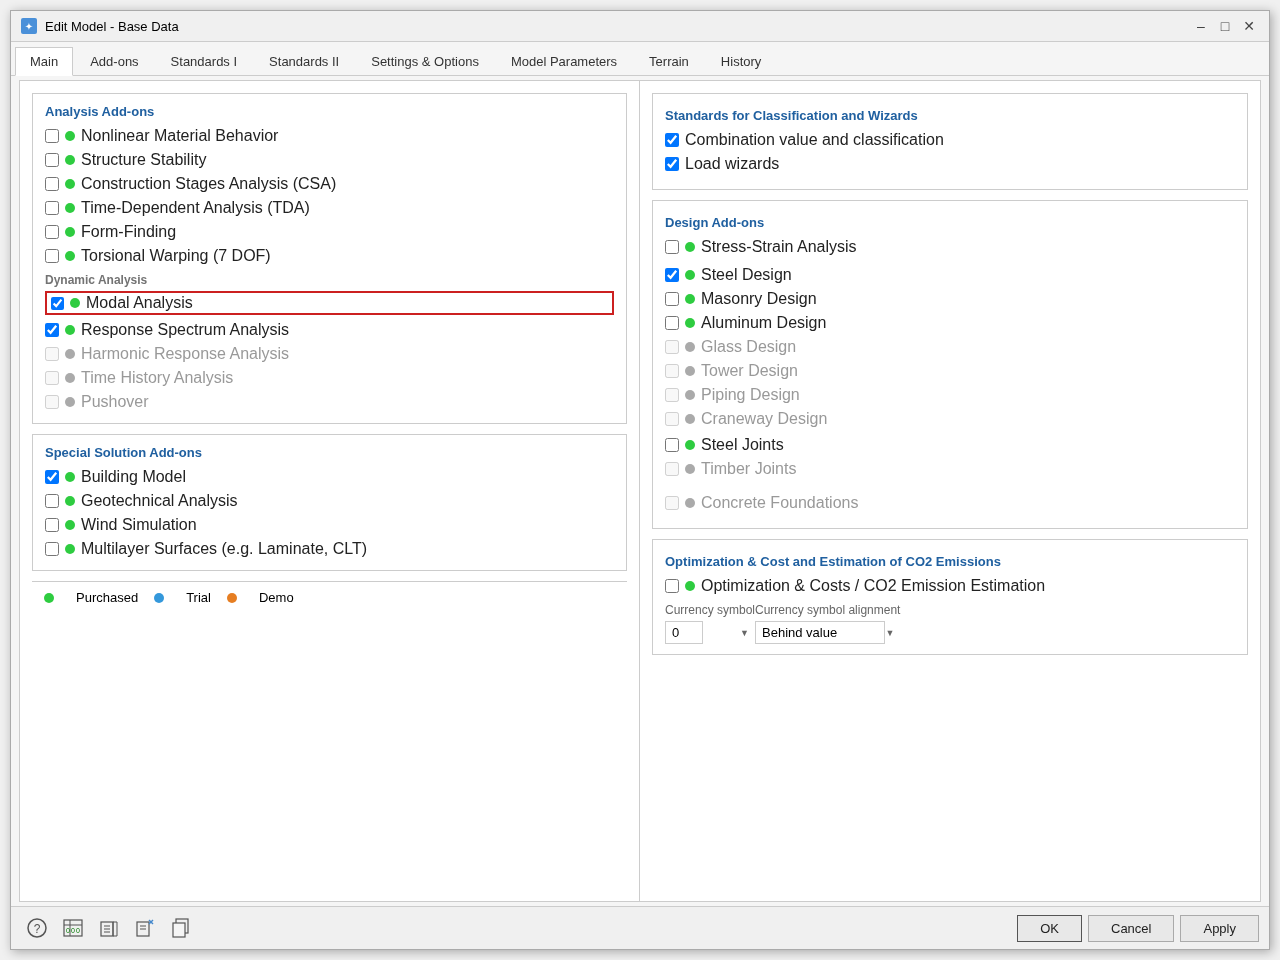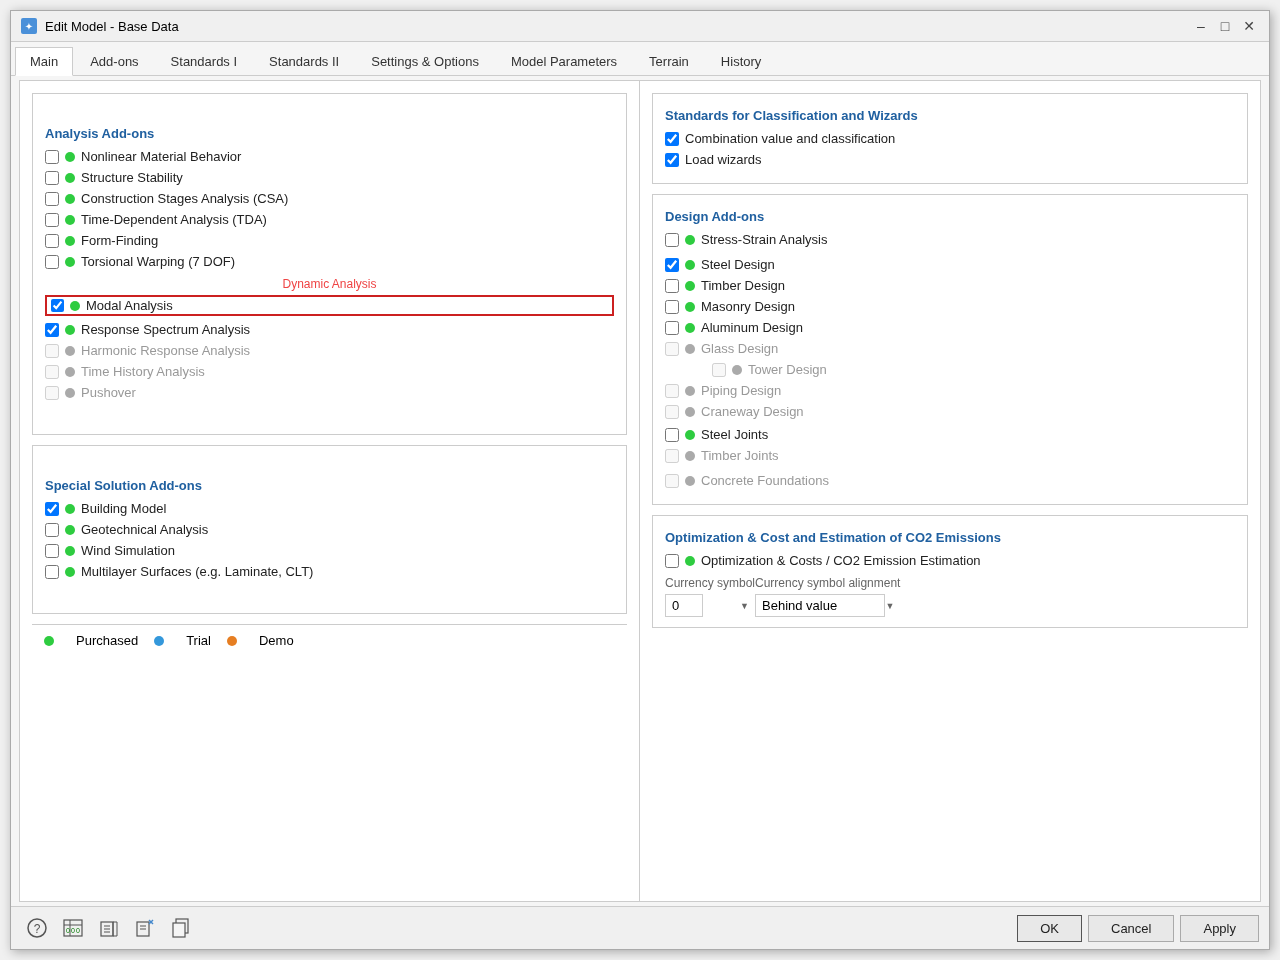--- a/index.html
+++ b/index.html
@@ -125,21 +125,21 @@
     .section-title {
       color: #2060a0;
       font-size: 13px;
       font-weight: 600;
       margin-bottom: 8px;
       margin-top: 4px;
     }
 
     .section-block {
       border: 1px solid #ccc;
-      padding: 28px 12px;
+      padding: 6px 12px;
       margin-bottom: 10px;
       background: #fff;
     }
 
     .checkbox-row {
       display: flex;
       align-items: center;
       margin-bottom: 6px;
       gap: 6px;
     }
@@ -157,34 +157,33 @@
       border-radius: 50%;
       display: inline-block;
       flex-shrink: 0;
     }
     .dot-green { background: #2ecc40; }
     .dot-gray { background: #aaa; }
     .dot-blue { background: #3498db; }
     .dot-orange { background: #e67e22; }
 
     .checkbox-label {
-      font-size: 13px;
+      font-size: 16px;
       color: #222;
     }
     .checkbox-label.disabled {
       color: #999;
     }
 
     .subsection-title {
       font-size: 12px;
-      color: #ef4444;
-      font-weight: 400;
+      color: #737373;
+      font-weight: 700;
       margin-bottom: 4px;
       margin-top: 8px;
-      text-align: center;
     }
 
     
     .legend-bar {
       display: flex;
       align-items: center;
       gap: 16px;
       padding: 8px 12px;
       border-top: 1px solid #ccc;
       background: #fff;
@@ -443,38 +442,33 @@
           <span class="checkbox-label">Stress-Strain Analysis</span>
         </div>
         <div class="checkbox-row">
           <input type="checkbox" checked="" style="">
           <span class="dot dot-green"></span>
           <span class="checkbox-label">Steel Design</span>
         </div>
         <div class="checkbox-row">
           <input type="checkbox" style="">
           <span class="dot dot-green"></span>
-          <span class="checkbox-label">Timber Design</span>
-        </div>
-        <div class="checkbox-row">
-          <input type="checkbox" style="">
-          <span class="dot dot-green"></span>
           <span class="checkbox-label">Masonry Design</span>
         </div>
         <div class="checkbox-row">
           <input type="checkbox" style="">
           <span class="dot dot-green"></span>
           <span class="checkbox-label">Aluminum Design</span>
         </div>
         <div class="checkbox-row">
           <input type="checkbox" disabled="" style="">
           <span class="dot dot-gray"></span>
           <span class="checkbox-label disabled">Glass Design</span>
         </div>
-        <div class="checkbox-row" style="margin-top:6px;margin-left:47px;">
+        <div class="checkbox-row" style="margin-top:6px;">
           <input type="checkbox" disabled="" style="">
           <span class="dot dot-gray"></span>
           <span class="checkbox-label disabled">Tower Design</span>
         </div>
         <div class="checkbox-row">
           <input type="checkbox" disabled="" style="">
           <span class="dot dot-gray"></span>
           <span class="checkbox-label disabled">Piping Design</span>
         </div>
         <div class="checkbox-row">
@@ -485,21 +479,21 @@
         <div class="checkbox-row" style="margin-top:8px;">
           <input type="checkbox" style="">
           <span class="dot dot-green"></span>
           <span class="checkbox-label">Steel Joints</span>
         </div>
         <div class="checkbox-row">
           <input type="checkbox" disabled="" style="">
           <span class="dot dot-gray"></span>
           <span class="checkbox-label disabled">Timber Joints</span>
         </div>
-        <div class="checkbox-row" style="margin-top:10px;">
+        <div class="checkbox-row" style="margin-top:16px;">
           <input type="checkbox" disabled="" style="">
           <span class="dot dot-gray"></span>
           <span class="checkbox-label disabled">Concrete Foundations</span>
         </div>
       </div>
 
       <div class="right-section-block">
         <div class="section-title">Optimization &amp; Cost and Estimation of CO2 Emissions</div>
         <div class="checkbox-row">
           <input type="checkbox" style="">

